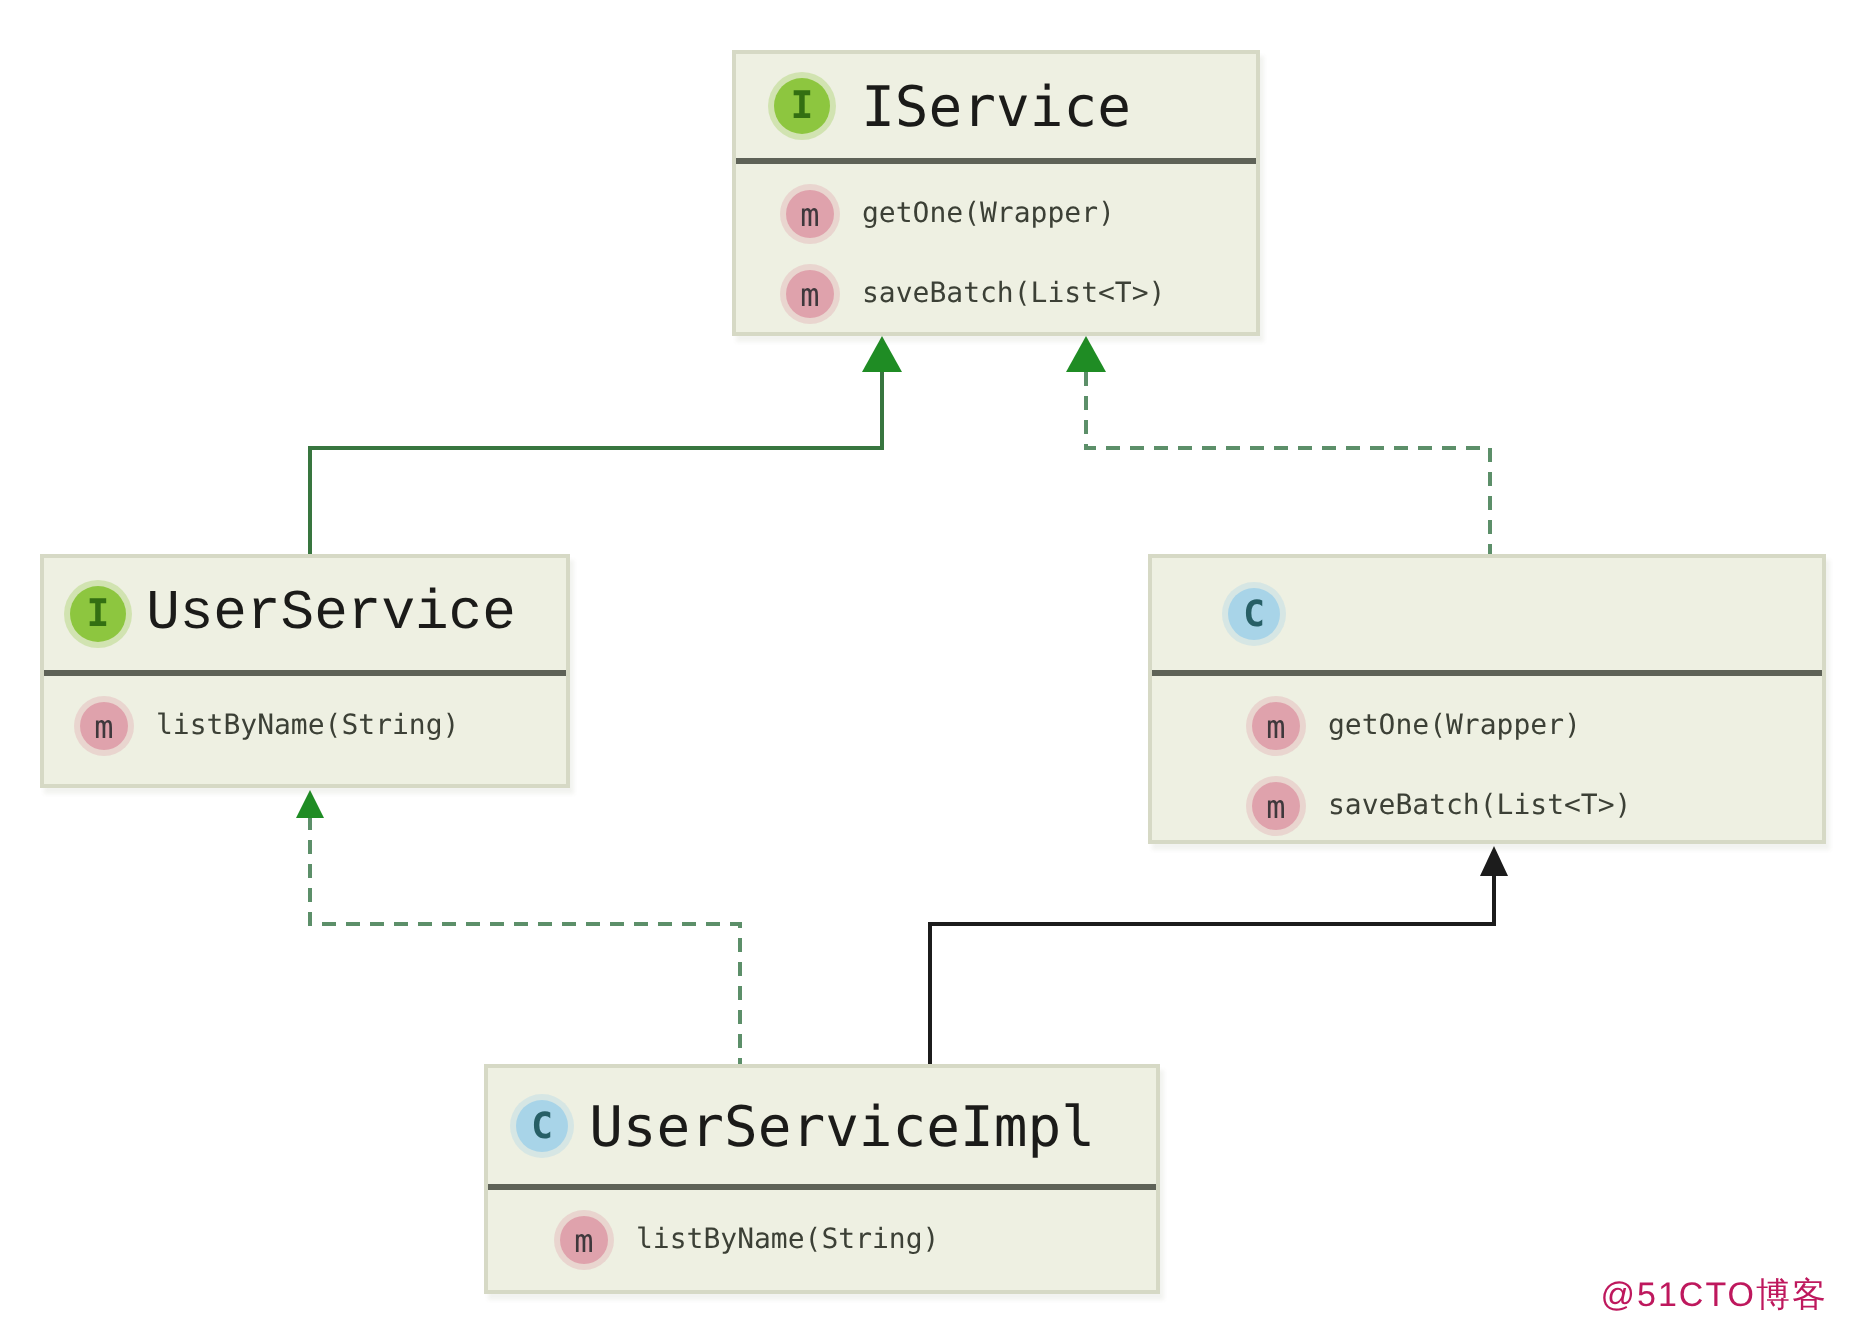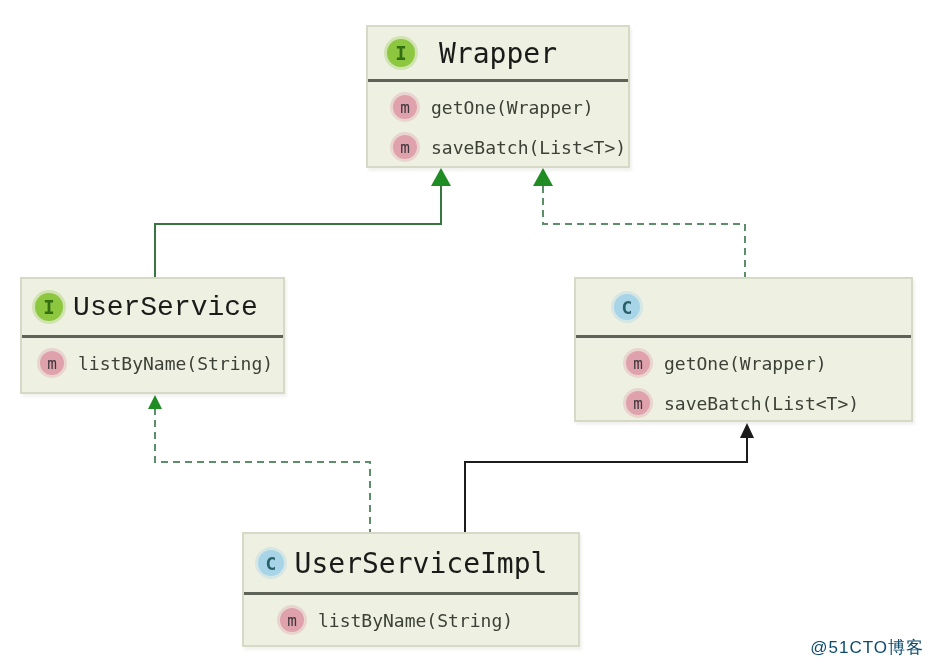--- a/index.html
+++ b/index.html
@@ -38,21 +38,21 @@
     font-size:18px;box-shadow:0 0 0 3px rgba(168,212,232,0.35);
   }
   .divider{height:3px;background:var(--divider);width:100%;}
   .methods{padding-top:5px;}
   .method-row{display:flex;align-items:center;height:40px;gap:14px;}
   .m-badge{
     width:24px;height:24px;background:var(--method-badge-bg);color:var(--method-badge-fg);
     font-size:16px;border-radius:50%;display:flex;align-items:center;justify-content:center;
     box-shadow:0 0 0 3px rgba(223,162,172,0.35);flex:0 0 auto;
   }
-  .m-text{color:#3c4036;font-size:18px;white-space:nowrap;}
+  .m-text{color:#3c4036;font-size:14px;white-space:nowrap;}
   
   #node-iservice{left:366px;top:25px;width:264px;height:143px;}
   #node-iservice .box-header{height:52px;}
   #node-iservice .kind-badge{left:19px;}
   #node-iservice .methods{padding-left:25px;}
   #node-userservice{left:20px;top:277px;width:265px;height:117px;}
   #node-userservice .box-header{height:56px;}
   #node-userservice .kind-badge{left:13px;}
   #node-userservice .box-title{margin-left:26px;font-family:Liberation Mono, monospace;}
   #node-userservice .methods{padding-left:18px;}
@@ -60,21 +60,21 @@
   #node-serviceimpl .box-header{height:56px;}
   #node-serviceimpl .kind-badge{left:38px;}
   #node-serviceimpl .methods{padding-left:50px;}
   #node-userserviceimpl{left:242px;top:532px;width:338px;height:115px;}
   #node-userserviceimpl .box-header{height:58px;}
   #node-userserviceimpl .kind-badge{left:14px;}
   #node-userserviceimpl .box-title{margin-left:20px;}
   #node-userserviceimpl .methods{padding-left:36px;}
   
   #watermark{
-    position:absolute;right:8px;bottom:6px;color:#0c4a6e;font-size:17px;
+    position:absolute;right:18px;bottom:6px;color:#be185d;font-size:17px;
     font-family:"Liberation Sans","DejaVu Sans",sans-serif;letter-spacing:1px;
   }
 </style>
 </head>
 <body>
 
 <div id="canvas">
 
   <svg id="edges" viewBox="0 0 932 665" xmlns="http://www.w3.org/2000/svg">
     <g>
@@ -91,21 +91,21 @@
     </g>
     <g>
       <polyline class="edge-solid-black" points="747,437 747,462 465,462 465,533"></polyline>
       <polygon class="head-black" points="747,423 740,438 754,438"></polygon>
     </g>
   </svg>
 
   <div id="node-iservice" class="class-box">
     <div class="box-header">
       <span class="badge kind-badge badge-interface">I</span>
-      <span class="box-title">Wrapper</span>
+      <span class="box-title">IService</span>
     </div>
     <div class="divider"></div>
     <div class="methods">
         <div class="method-row">
           <span class="m-badge">m</span>
           <span class="m-text">getOne(Wrapper)</span>
         </div>
         <div class="method-row">
           <span class="m-badge">m</span>
           <span class="m-text">saveBatch(List&lt;T&gt;)</span>

